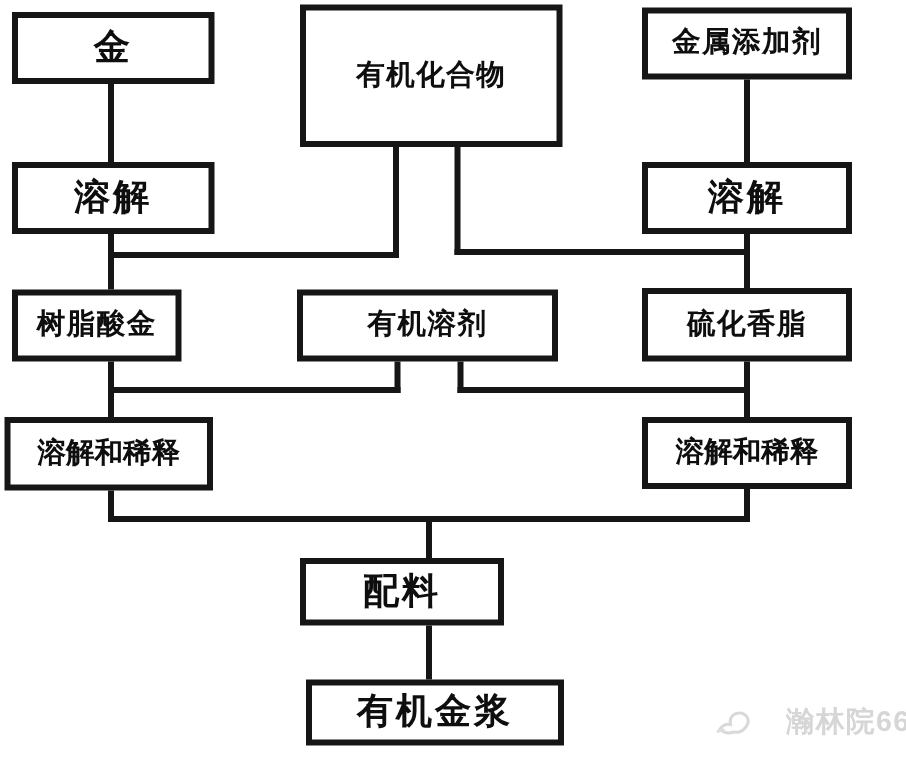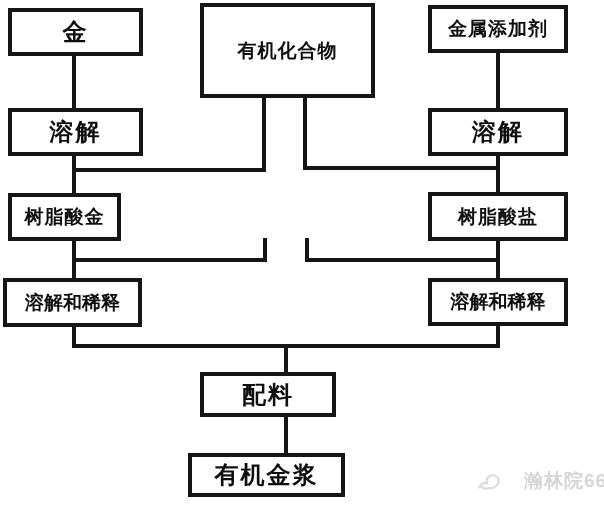--- a/index.html
+++ b/index.html
@@ -101,38 +101,41 @@
   </div>
 
   <div class="node" style="left:428px;top:108px;width:140px;height:48px">
     <span class="node-label">溶解</span>
   </div>
 
   <div class="node" style="left:8px;top:193px;width:113px;height:48px">
     <span class="node-label small">树脂酸金</span>
   </div>
 
+  <div class="node" style="left:198px;top:193px;width:174px;height:48px">
+    <span class="node-label small">有机溶剂</span>
+  </div>
 
   <div class="node" style="left:428px;top:192px;width:140px;height:49px">
-    <span class="node-label small">树脂酸盐</span>
+    <span class="node-label small">硫化香脂</span>
   </div>
 
   <div class="node" style="left:3px;top:278px;width:139px;height:49px">
     <span class="node-label small" style="letter-spacing:0">溶解和稀释</span>
   </div>
 
   <div class="node" style="left:428px;top:278px;width:140px;height:48px">
     <span class="node-label small" style="letter-spacing:0">溶解和稀释</span>
   </div>
 
   <div class="node" style="left:200px;top:372px;width:136px;height:45px">
     <span class="node-label">配料</span>
   </div>
 
-  <div class="node" style="left:188px;top:453px;width:157px;height:44px">
+  <div class="node" style="left:204px;top:453px;width:172px;height:44px">
     <span class="node-label">有机金浆</span>
   </div>
 
   <div class="watermark">
     <svg width="28" height="24" viewBox="0 0 28 24">
       <path d="M4 16 Q7 12 11 13 Q10 8 14 6 Q19 4 22 8 Q24 11 21 15 Q18 19 13 18 Q8 20 4 16 Z" fill="none" stroke="#d9d9d9" stroke-width="2"></path>
       <path d="M2 18 Q5 16 7 17" fill="none" stroke="#dddddd" stroke-width="2"></path>
     </svg>
     <span class="watermark-text">瀚林院66</span>
   </div>

